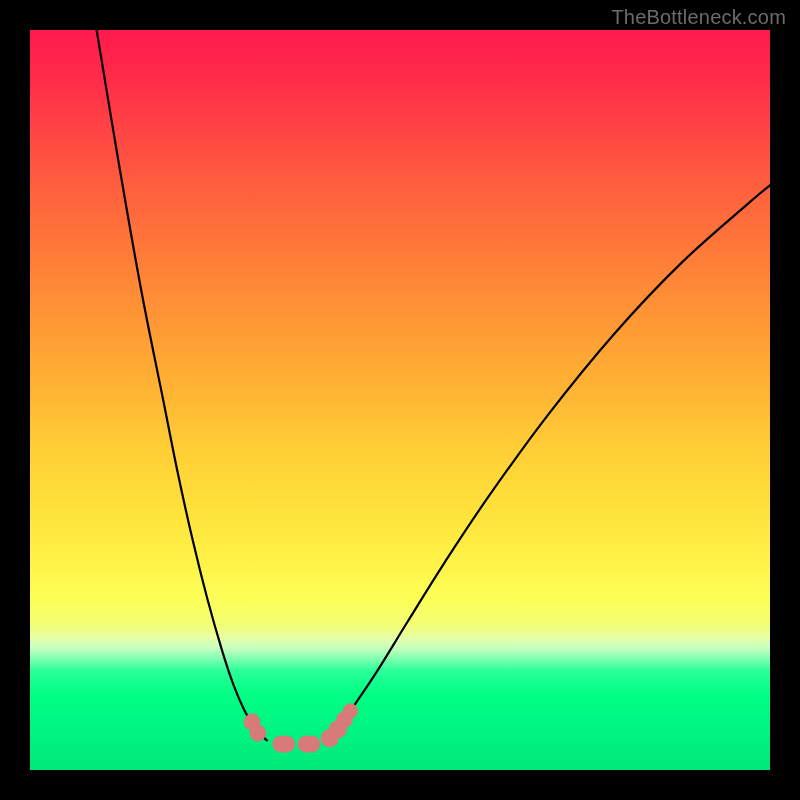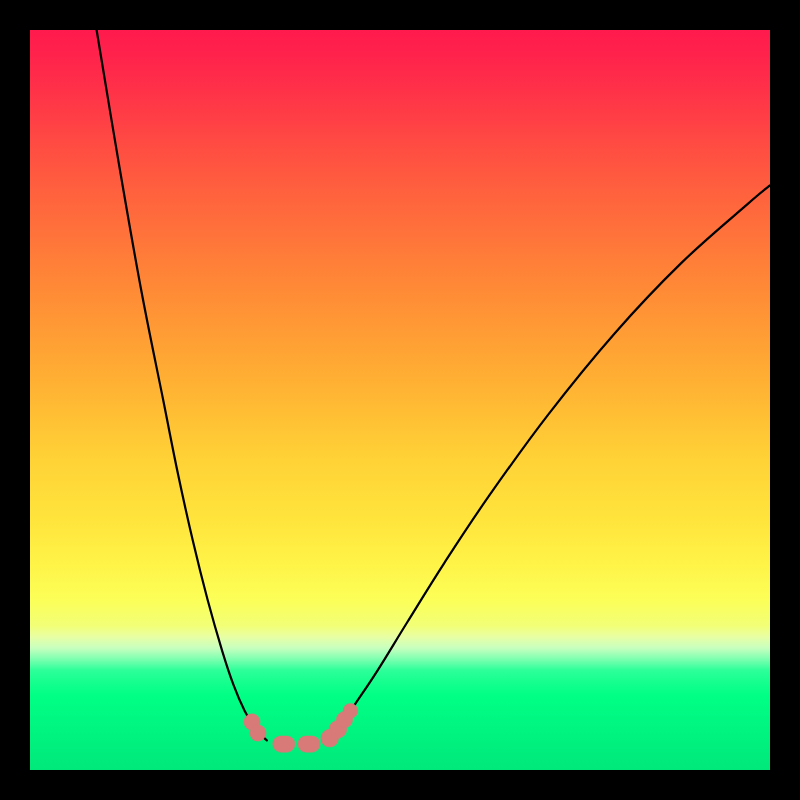--- a/index.html
+++ b/index.html
@@ -91,13 +91,14 @@
           <circle cx="227.92" cy="703" r="8.14" class="marker"></circle>
           <rect x="242.72" y="705.96" width="22.2" height="16.28" rx="8.14" class="marker-pill"></rect>
           <rect x="267.88" y="705.96" width="22.2" height="16.28" rx="8.14" class="marker-pill"></rect>
           <circle cx="299.70000000000005" cy="708.18" r="8.88" class="marker"></circle>
           <circle cx="307.84000000000003" cy="699.3" r="8.88" class="marker"></circle>
           <circle cx="314.5" cy="689.68" r="8.14" class="marker"></circle>
           <circle cx="320.42" cy="680.8" r="7.4" class="marker"></circle>
         </g>
     </svg>
   </div>
+  <div class="watermark">TheBottleneck.com</div>
 </div>
 
 </body></html>

